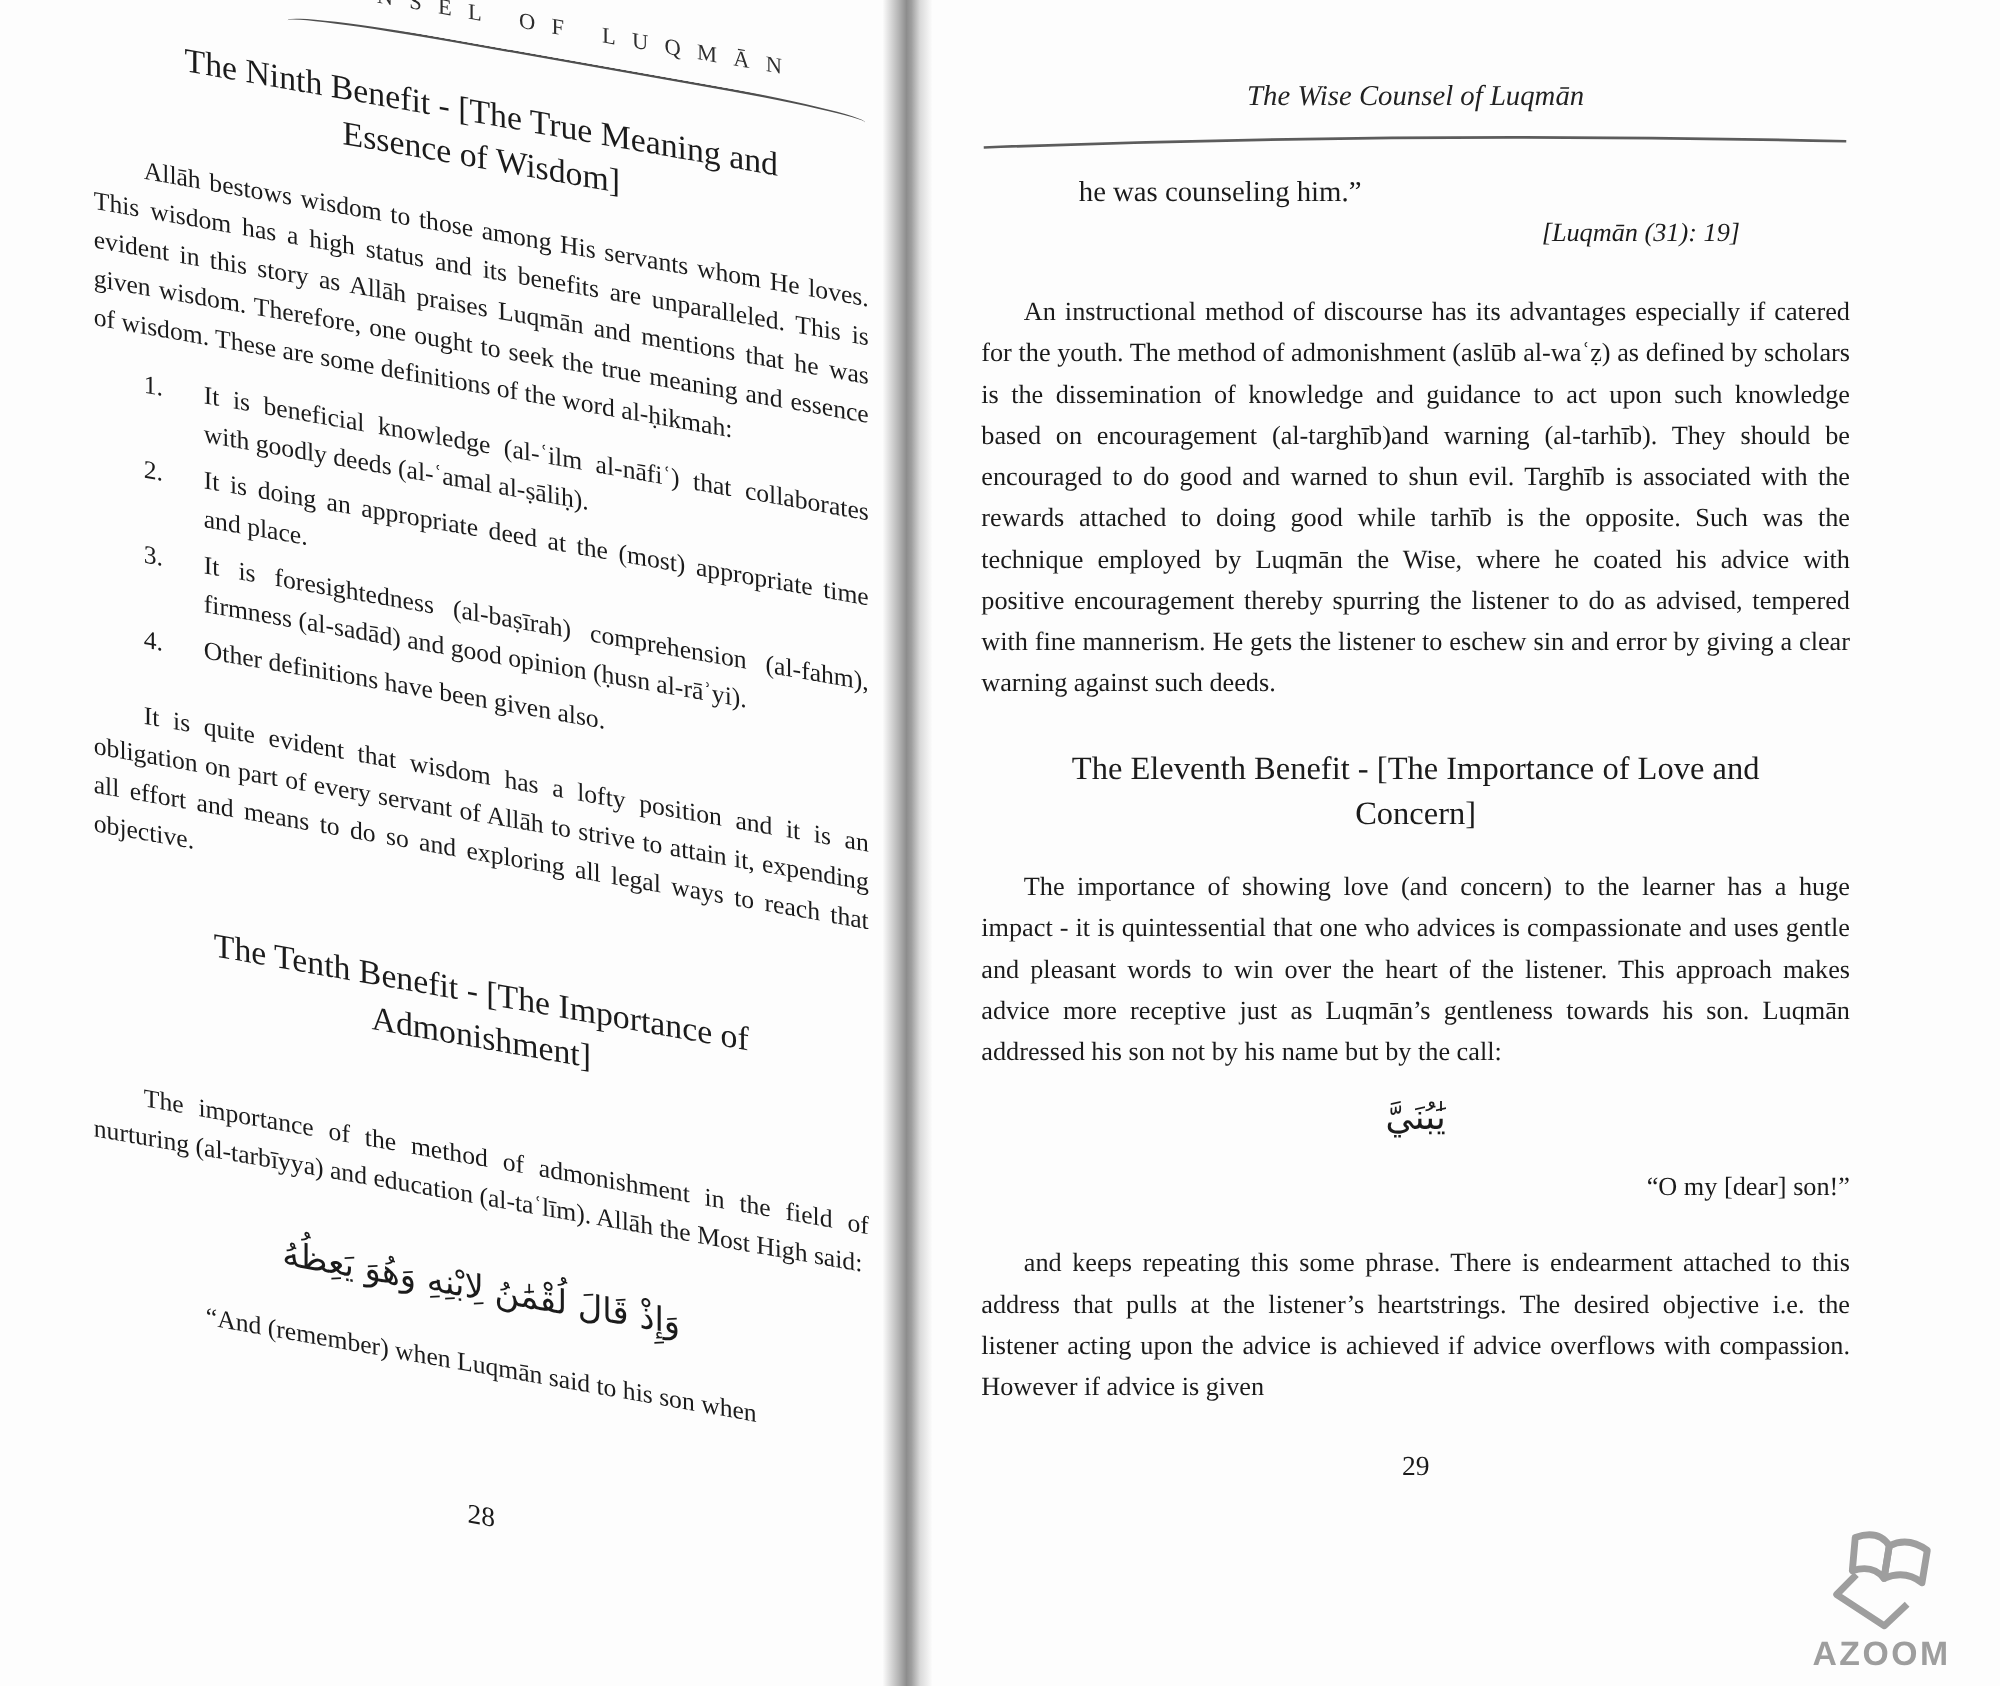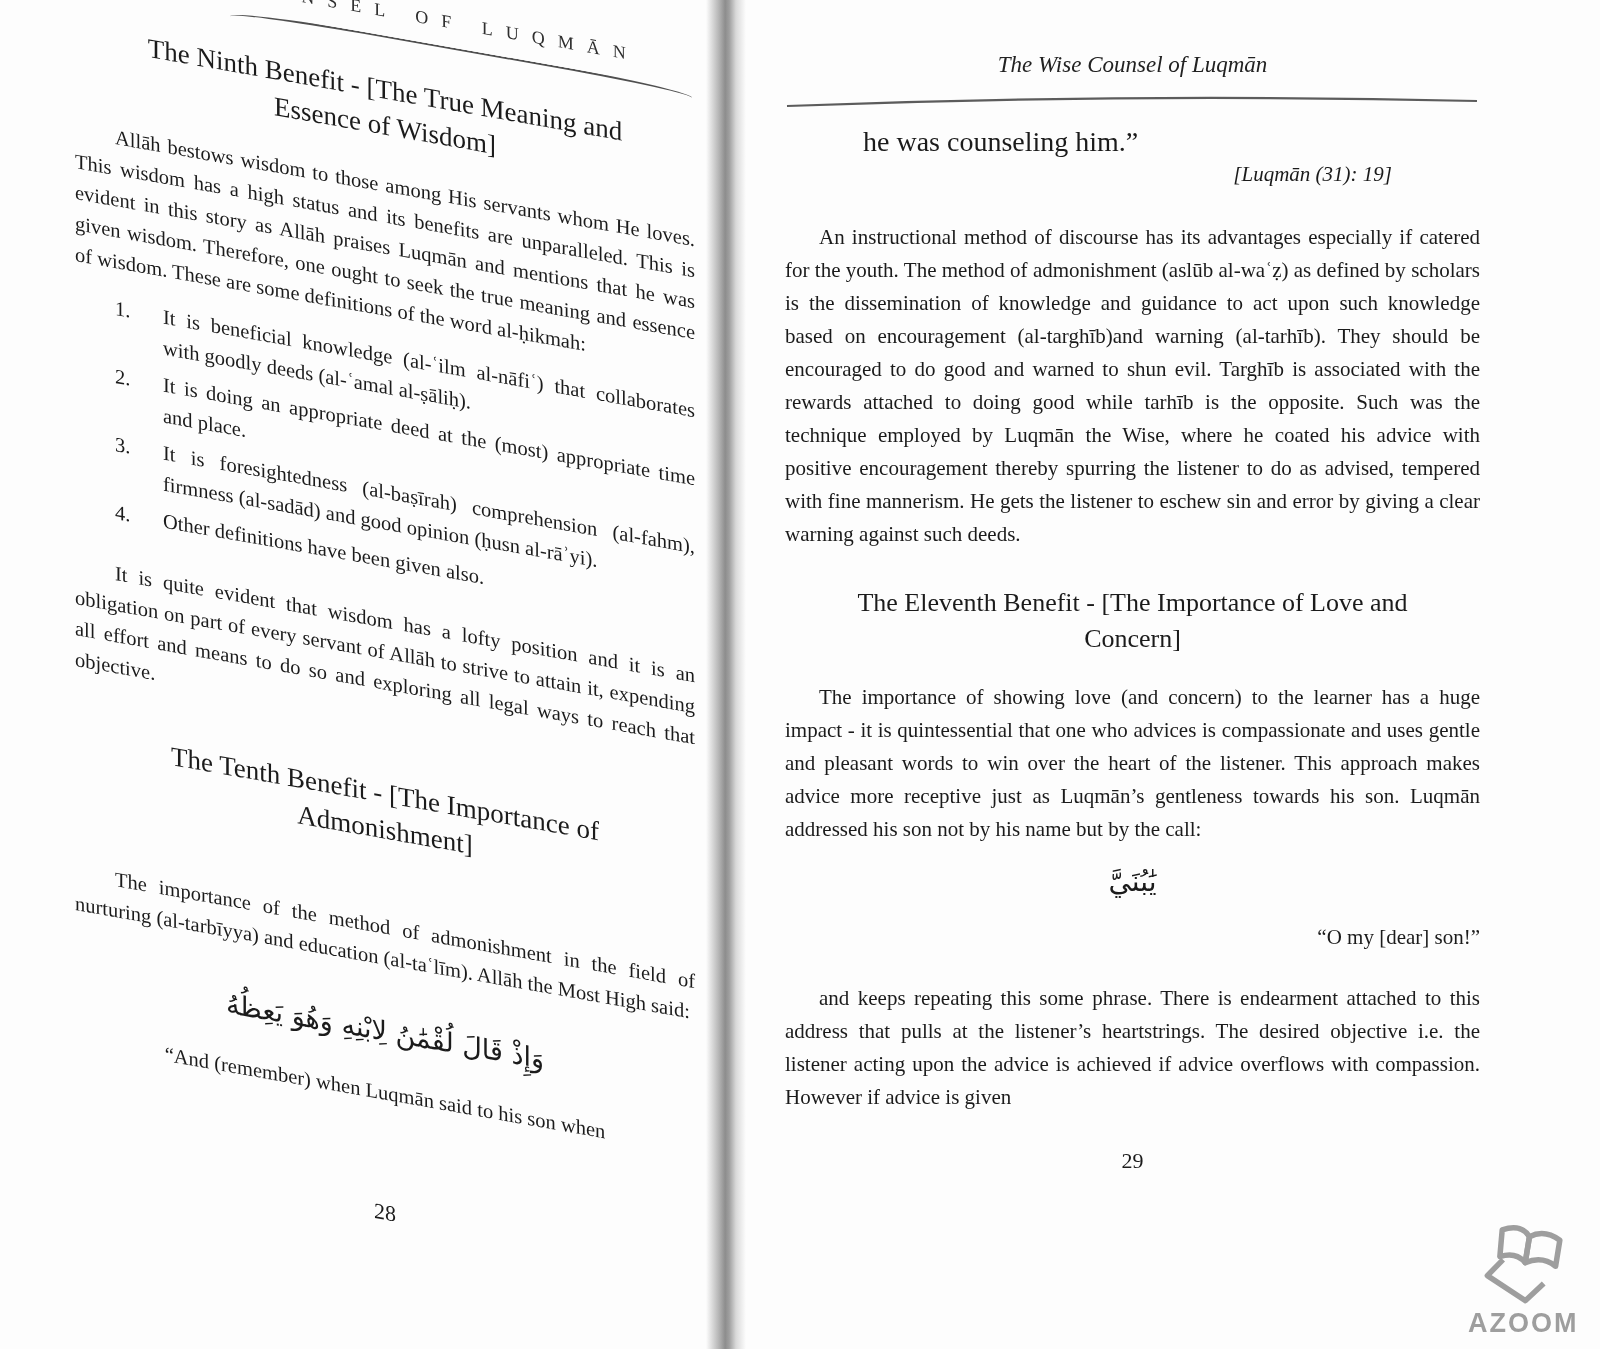--- a/index.html
+++ b/index.html
@@ -39,41 +39,41 @@
   .lp-li{display:flex;gap:14px;margin-bottom:6px;}
   .lp-li-num{flex:none;width:34px;}
   .lp-li-text{flex:1;text-align:justify;}
   .lp-arabic{
     margin-top:38px;text-align:center;font-size:27px;line-height:40px;
     font-family:"DejaVu Sans",sans-serif;
   }
   .lp-quote{margin-top:30px;text-align:center;font-size:20.5px;}
   .lp-pagenum{margin-top:95px;text-align:center;font-size:22px;}
   
-  .page-right{position:absolute;left:785px;top:0;width:695px;padding-top:50px;}
+  .page-right{position:absolute;left:785px;top:12px;width:695px;padding-top:50px;}
   .rp-header{text-align:center;font-style:italic;font-size:23px;line-height:29px;color:#222;}
   .rp-rule{display:block;width:695px;height:18px;margin-top:12px;}
-  .rp-quotecont{margin:16px 0 0;padding-left:78px;font-size:28px;line-height:33px;}
+  .rp-quotecont{margin:16px 0 0;padding-left:78px;font-size:23px;line-height:33px;}
   .rp-citation{margin-top:4px;padding-right:88px;text-align:right;font-style:italic;font-size:21px;}
   .rp-para{margin:0;font-size:21px;line-height:33px;text-align:justify;text-indent:34px;}
   .rp-para.p1{margin-top:34px;}
   .rp-para.p2{margin-top:24px;}
   .rp-para.p3{margin-top:32px;}
   .rp-title{
     margin:34px auto 16px;max-width:645px;font-weight:normal;
     font-size:26px;line-height:36px;text-align:center;
   }
   .rp-arabic{
     margin-top:18px;text-align:center;font-size:28px;line-height:36px;
     font-family:"DejaVu Sans",sans-serif;
   }
   .rp-quote{margin-top:25px;text-align:right;font-size:21px;}
   .rp-pagenum{margin-top:34px;text-align:center;font-size:22px;font-family:Liberation Serif, serif;}
   
-  .watermark{position:absolute;right:22px;bottom:10px;width:110px;text-align:left;margin-left:32px;}
+  .watermark{position:absolute;right:40px;bottom:10px;width:110px;text-align:left;margin-left:32px;}
   .wm-icon{display:block;margin:0 auto;}
   .wm-label{
     margin-top:2px;font-family:"Liberation Sans","DejaVu Sans",sans-serif;
     font-weight:bold;font-size:27px;letter-spacing:2px;color:#9e9e9e;
   }
 </style>
 </head>
 <body>
 
 <div class="stage">

